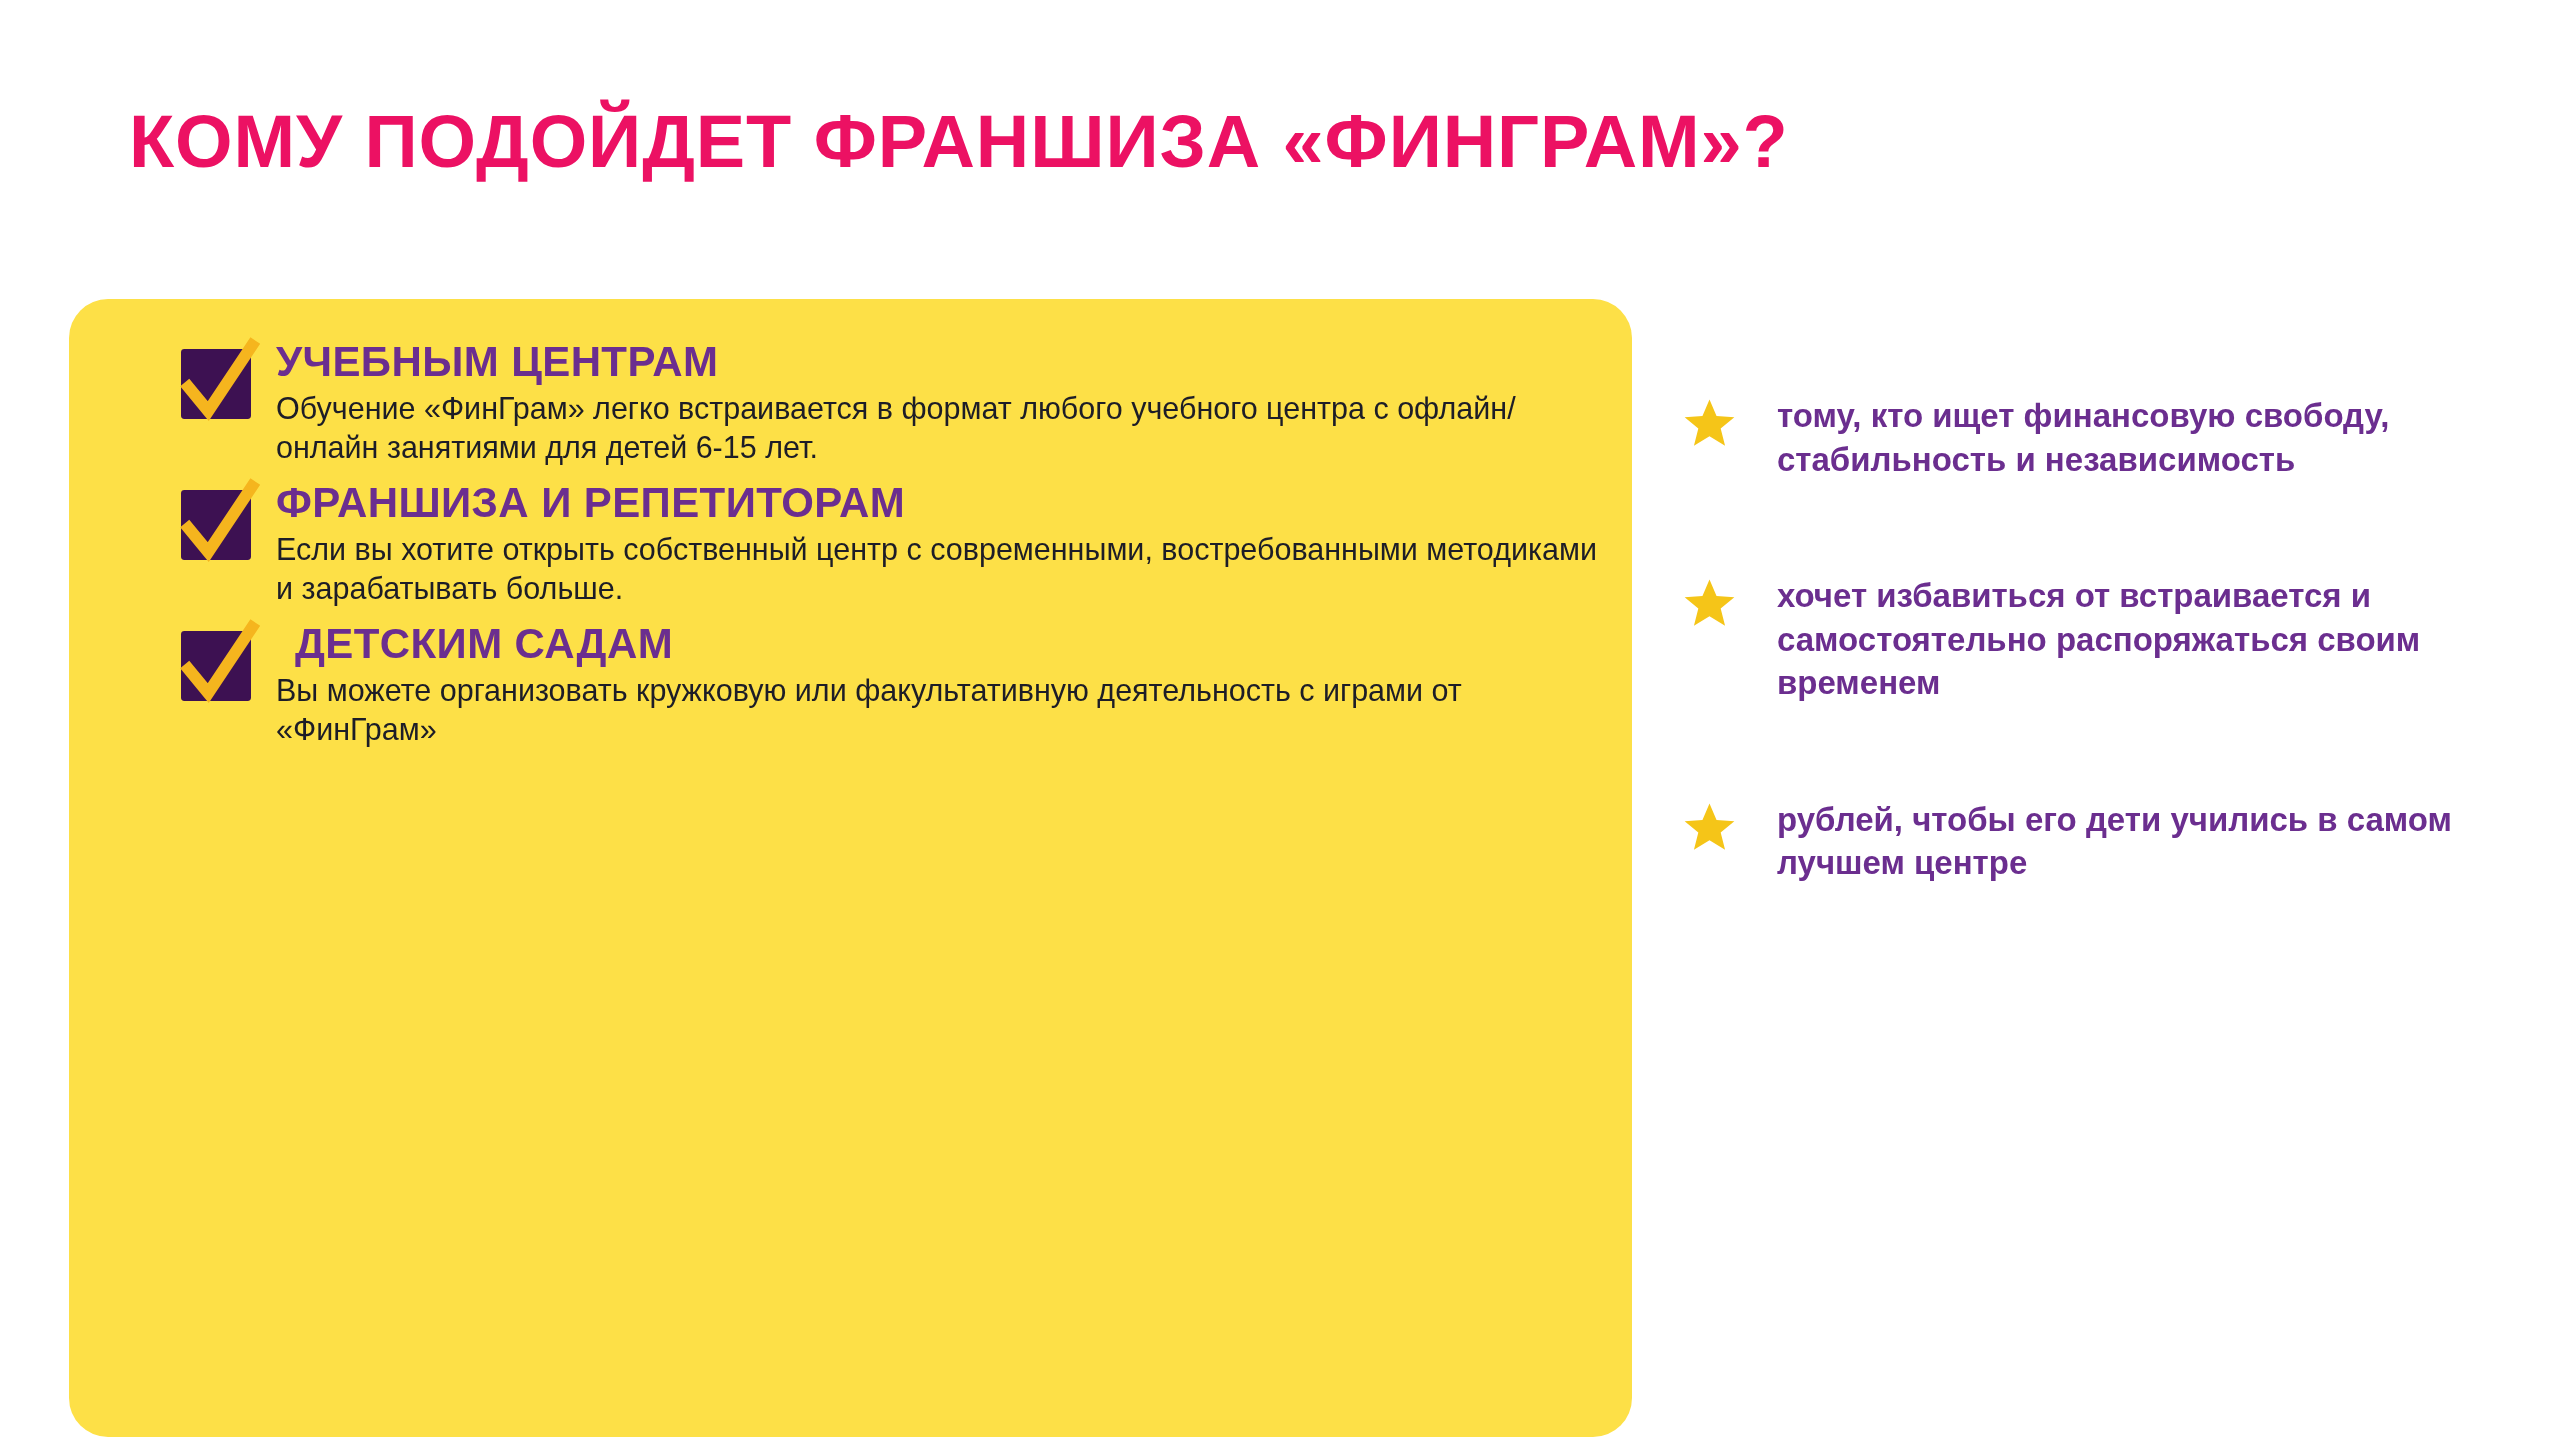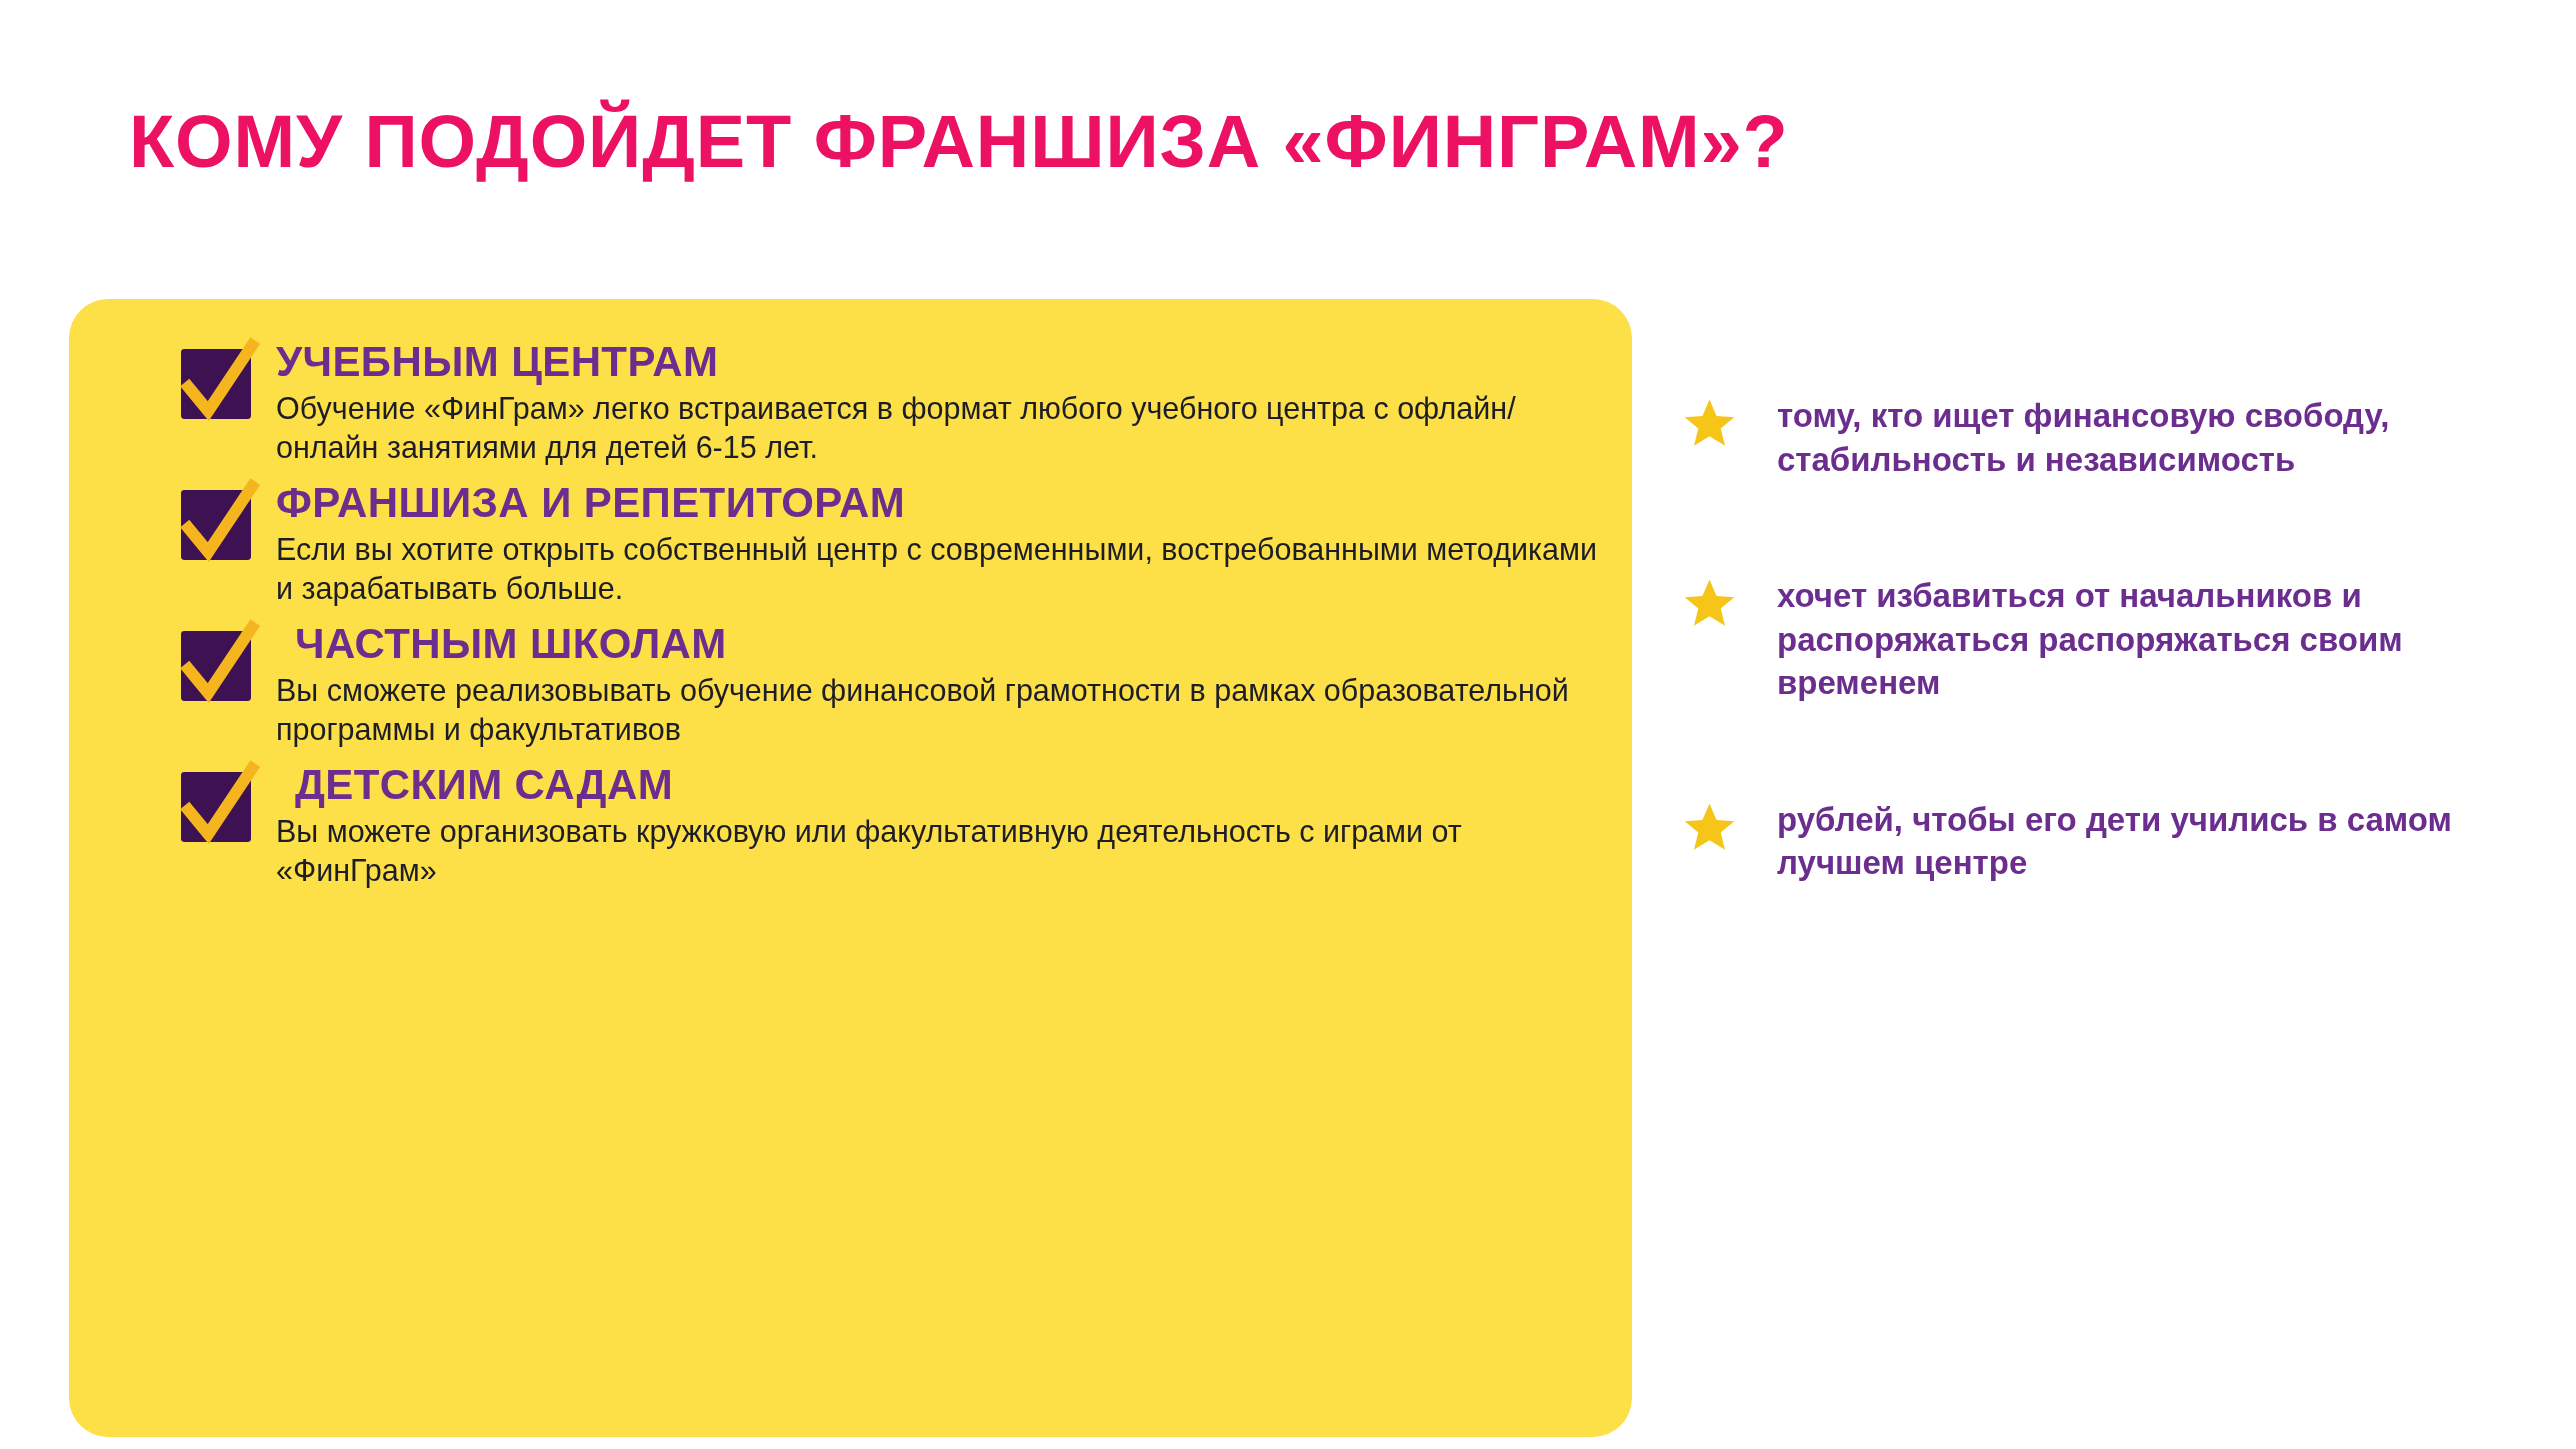--- a/index.html
+++ b/index.html
@@ -151,28 +151,20 @@
       <div class="entry">
         <div class="check-box"></div>
         <svg class="check-mark" viewBox="0 0 100 110" xmlns="http://www.w3.org/2000/svg">
           <polyline points="8,58 36,92 92,8" fill="none" stroke="#f5b51e" stroke-width="14" stroke-linecap="butt" stroke-linejoin="miter"></polyline>
         </svg>
         <p class="entry-title">ФРАНШИЗА И РЕПЕТИТОРАМ</p>
         <p class="entry-text">Если вы хотите открыть собственный центр с современными, востребованными методиками и зарабатывать больше.</p>
       </div>
 
 
-      <div class="entry">
-        <div class="check-box"></div>
-        <svg class="check-mark" viewBox="0 0 100 110" xmlns="http://www.w3.org/2000/svg">
-          <polyline points="8,58 36,92 92,8" fill="none" stroke="#f5b51e" stroke-width="14" stroke-linecap="butt" stroke-linejoin="miter"></polyline>
-        </svg>
-        <p class="entry-title indent">ЧАСТНЫМ ШКОЛАМ</p>
-        <p class="entry-text">Вы сможете реализовывать обучение финансовой грамотности в рамках образовательной программы и факультативов</p>
-      </div>
 
       <div class="entry">
         <div class="check-box"></div>
         <svg class="check-mark" viewBox="0 0 100 110" xmlns="http://www.w3.org/2000/svg">
           <polyline points="8,58 36,92 92,8" fill="none" stroke="#f5b51e" stroke-width="14" stroke-linecap="butt" stroke-linejoin="miter"></polyline>
         </svg>
         <p class="entry-title indent">ДЕТСКИМ САДАМ</p>
         <p class="entry-text">Вы можете организовать кружковую или факультативную деятельность с играми от «ФинГрам»</p>
       </div>
 
@@ -185,21 +177,21 @@
       <svg class="star-icon" viewBox="0 0 64 64" xmlns="http://www.w3.org/2000/svg">
         <polygon points="32,3 40.5,23 62,24.5 45.5,38 50.8,59 32,47.5 13.2,59 18.5,38 2,24.5 23.5,23" fill="#f5c518"></polygon>
       </svg>
       <p class="star-text">тому, кто ищет финансовую свободу, стабильность и независимость</p>
     </div>
 
     <div class="star-item">
       <svg class="star-icon" viewBox="0 0 64 64" xmlns="http://www.w3.org/2000/svg">
         <polygon points="32,3 40.5,23 62,24.5 45.5,38 50.8,59 32,47.5 13.2,59 18.5,38 2,24.5 23.5,23" fill="#f5c518"></polygon>
       </svg>
-      <p class="star-text">хочет избавиться от начальников и распоряжаться распоряжаться своим временем</p>
+      <p class="star-text">хочет избавиться от встраивается и самостоятельно распоряжаться своим временем</p>
     </div>
 
 
     <div class="star-item">
       <svg class="star-icon" viewBox="0 0 64 64" xmlns="http://www.w3.org/2000/svg">
         <polygon points="32,3 40.5,23 62,24.5 45.5,38 50.8,59 32,47.5 13.2,59 18.5,38 2,24.5 23.5,23" fill="#f5c518"></polygon>
       </svg>
       <p class="star-text">рублей, чтобы его дети учились в самом лучшем центре</p>
     </div>
 

